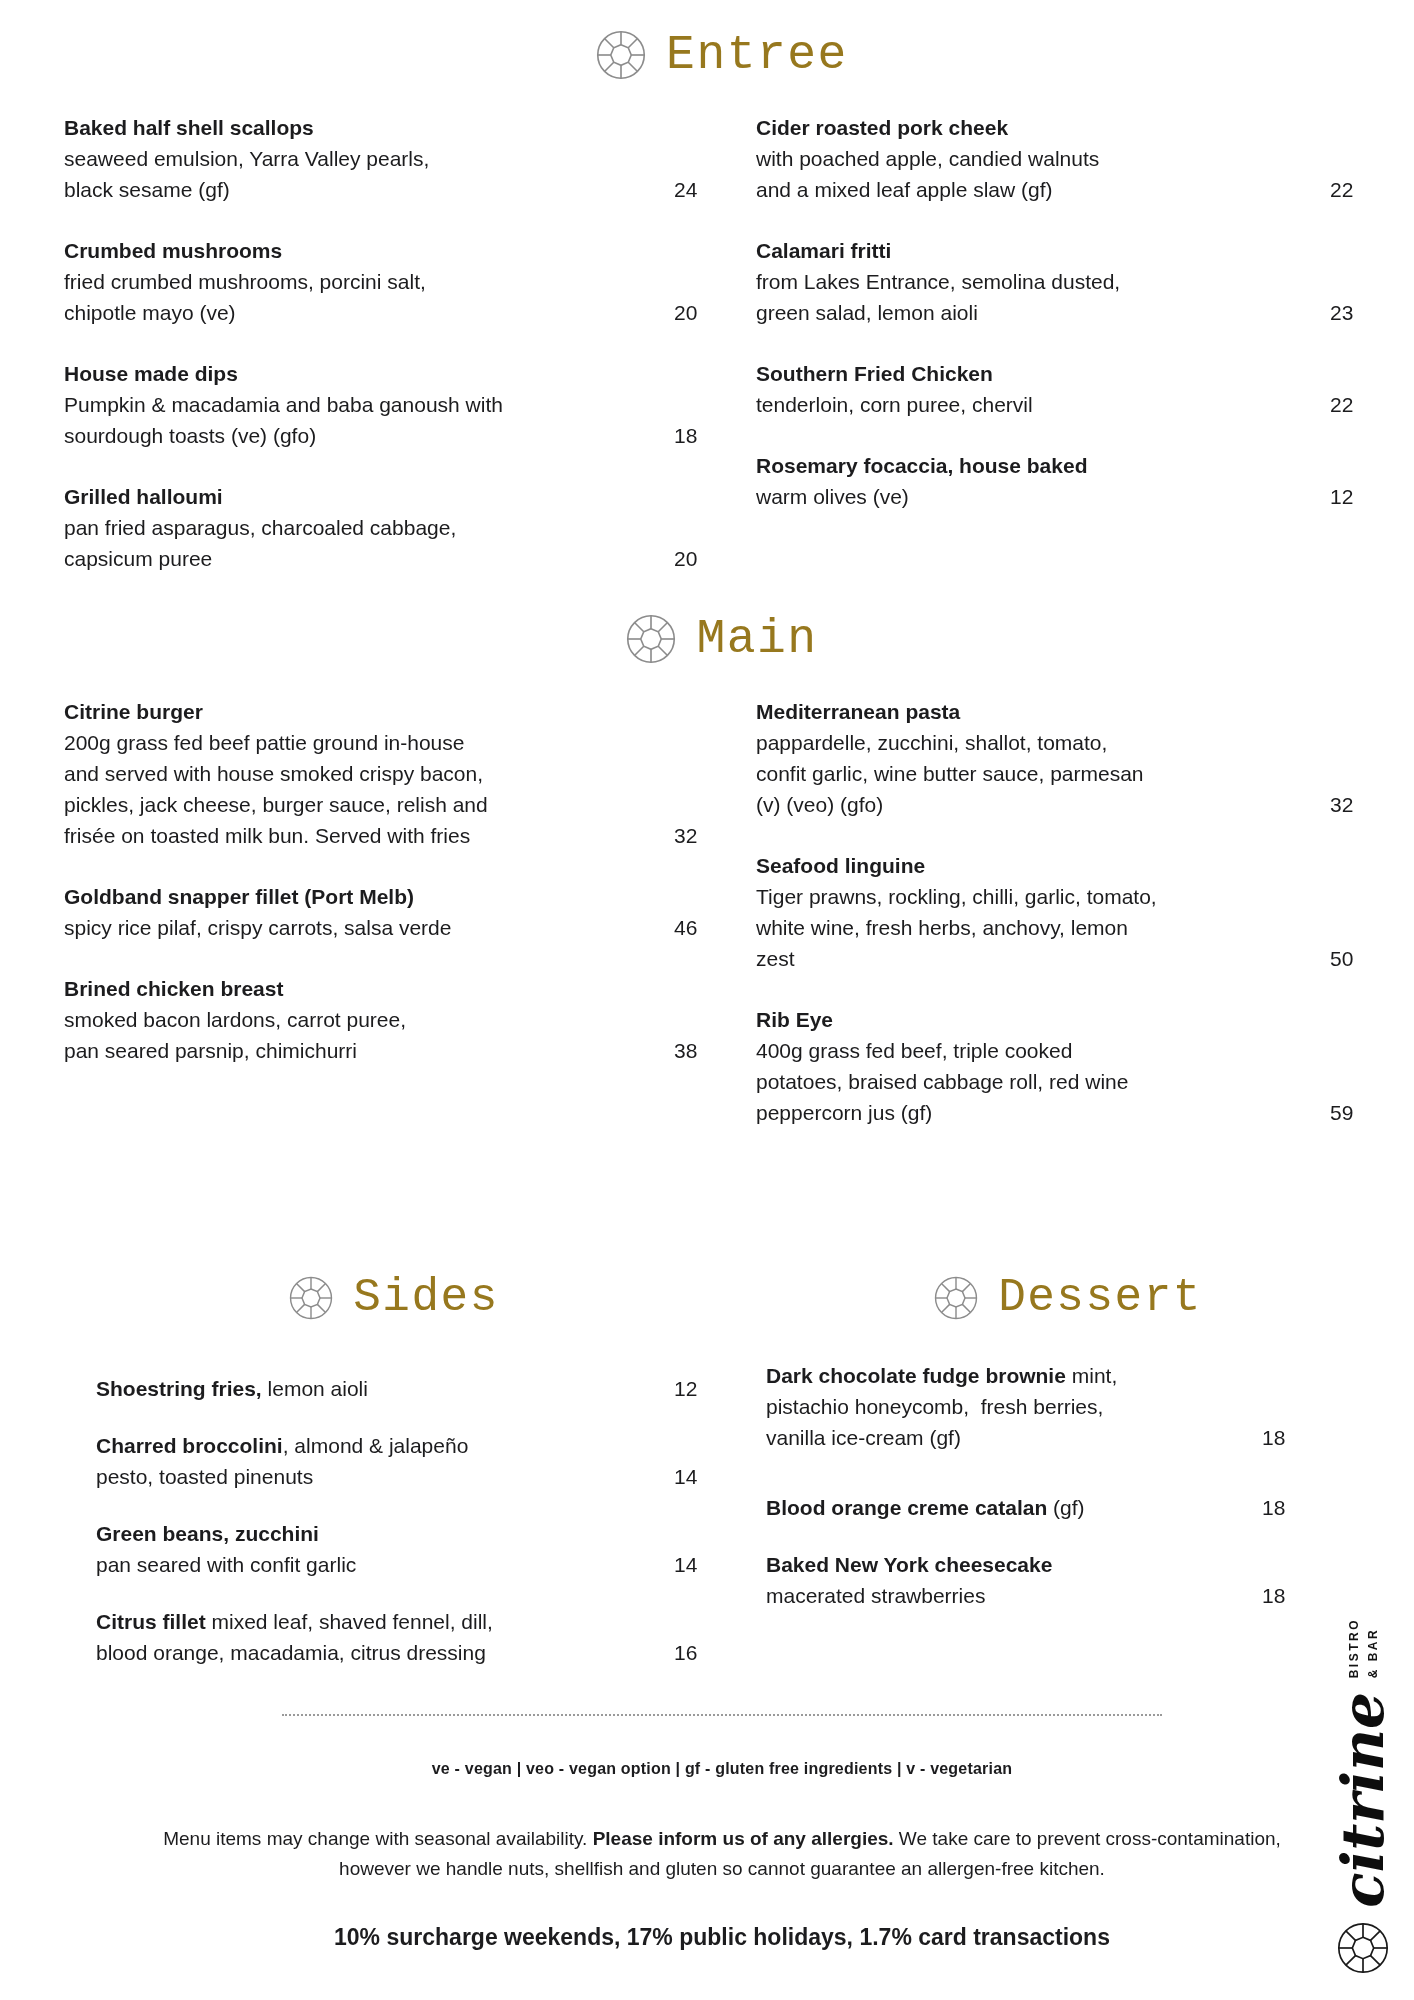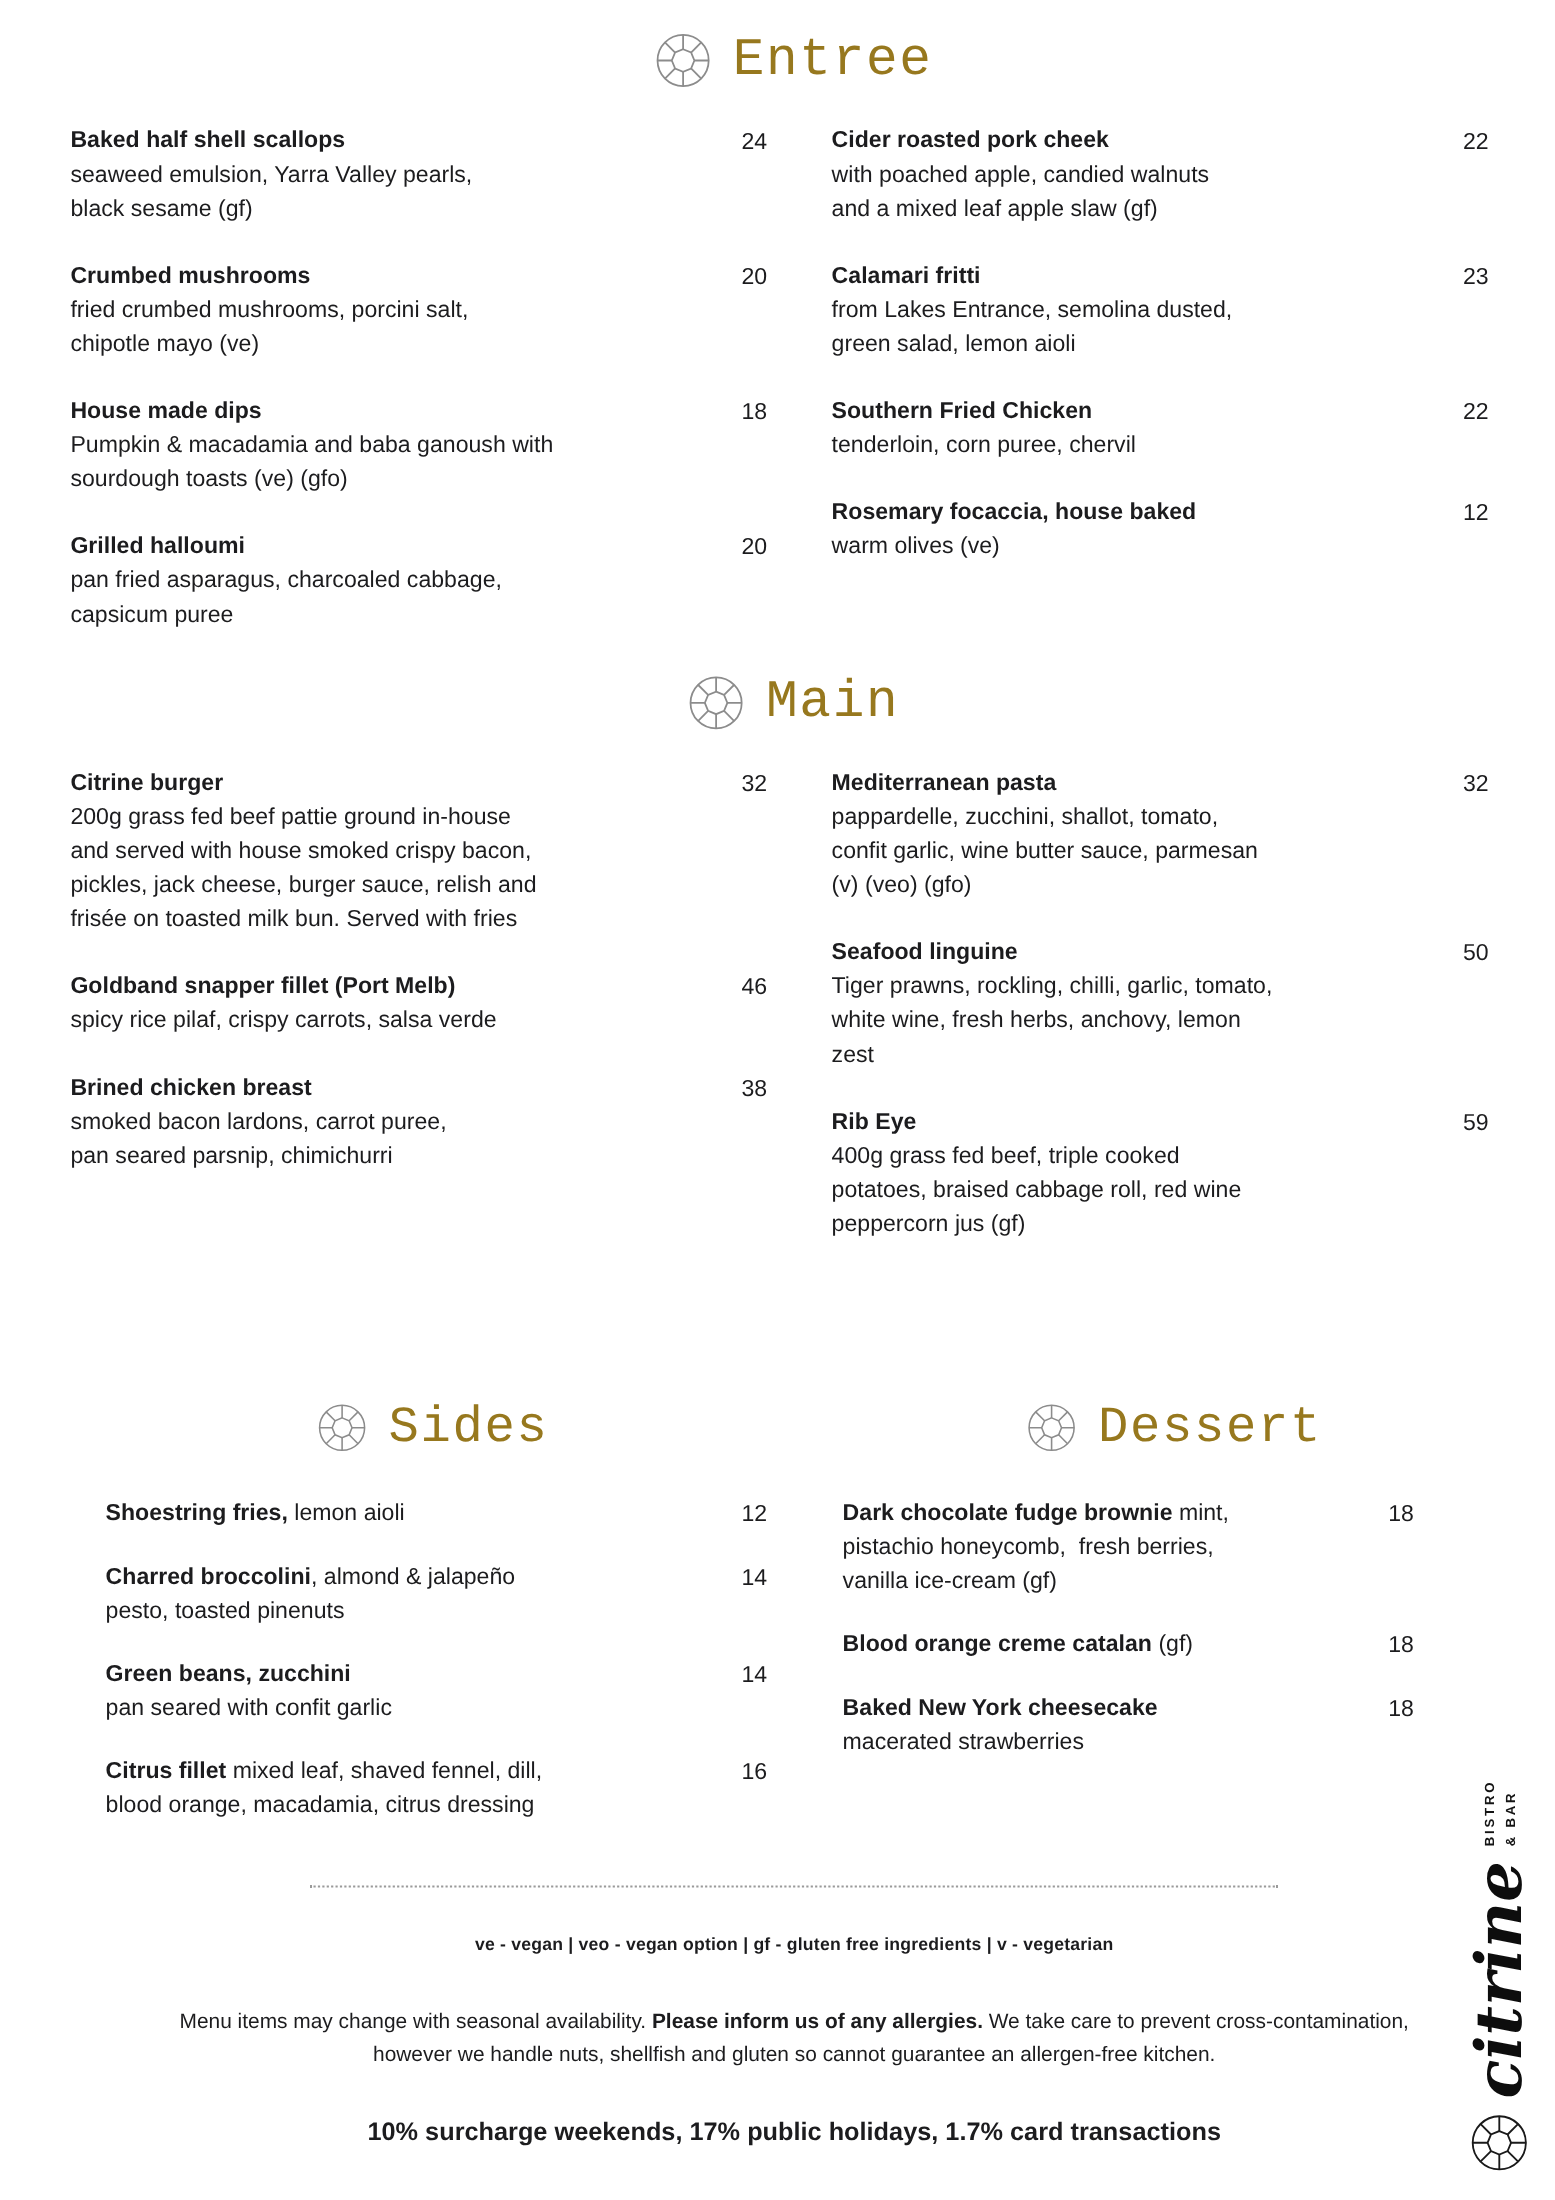--- a/index.html
+++ b/index.html
@@ -22,27 +22,27 @@
     color:var(--accent, #97781e);
     margin-bottom:30px;
   }
   .section-title.small { font-size:46px; margin-bottom:36px; }
   .gem { width:50px; height:50px; display:block; }
   .section-title .gem { color:var(--icon, #8c8c8c); }
   .section-title.small .gem { width:44px; height:44px; }
 
   .two-col { display:grid; grid-template-columns:660px 1fr; column-gap:32px; }
 
-  .item { display:flex; align-items:flex-start; margin-bottom:30px; }
+  .item { display:flex; align-items:flex-end; margin-bottom:30px; }
   .item.tight { margin-bottom:26px; }
   .item-text { flex:1 1 auto; font-size:21px; line-height:31px; }
   .item-name { font-weight:700; }
   .item-inline { white-space:pre-wrap; }
   .item-desc { white-space:pre-line; }
-  .item-price { flex:0 0 50px; font-size:21px; line-height:31px; padding-top:1px; }
+  .item-price { flex:0 0 50px; font-size:21px; line-height:31px; padding-top:1px;margin-top:12px; }
 
   .sides-list .item { padding-left:32px; }
   .dessert-list .item { padding-left:10px; padding-right:68px; }
   .dessert-list .item .item-price { flex-basis:50px; }
 
   #footer { position:absolute; left:64px; right:34px; top:1700px; text-align:center; }
   .divider { width:880px; margin:14px auto 0; border-top:2px dotted #9a9a9a; height:0; }
   .legend { margin-top:44px; font-weight:700; font-size:16px; letter-spacing:0.2px; }
   .allergy { margin-top:46px; font-size:19px; line-height:30px; max-width:1170px;
              margin-left:auto; margin-right:auto; }

